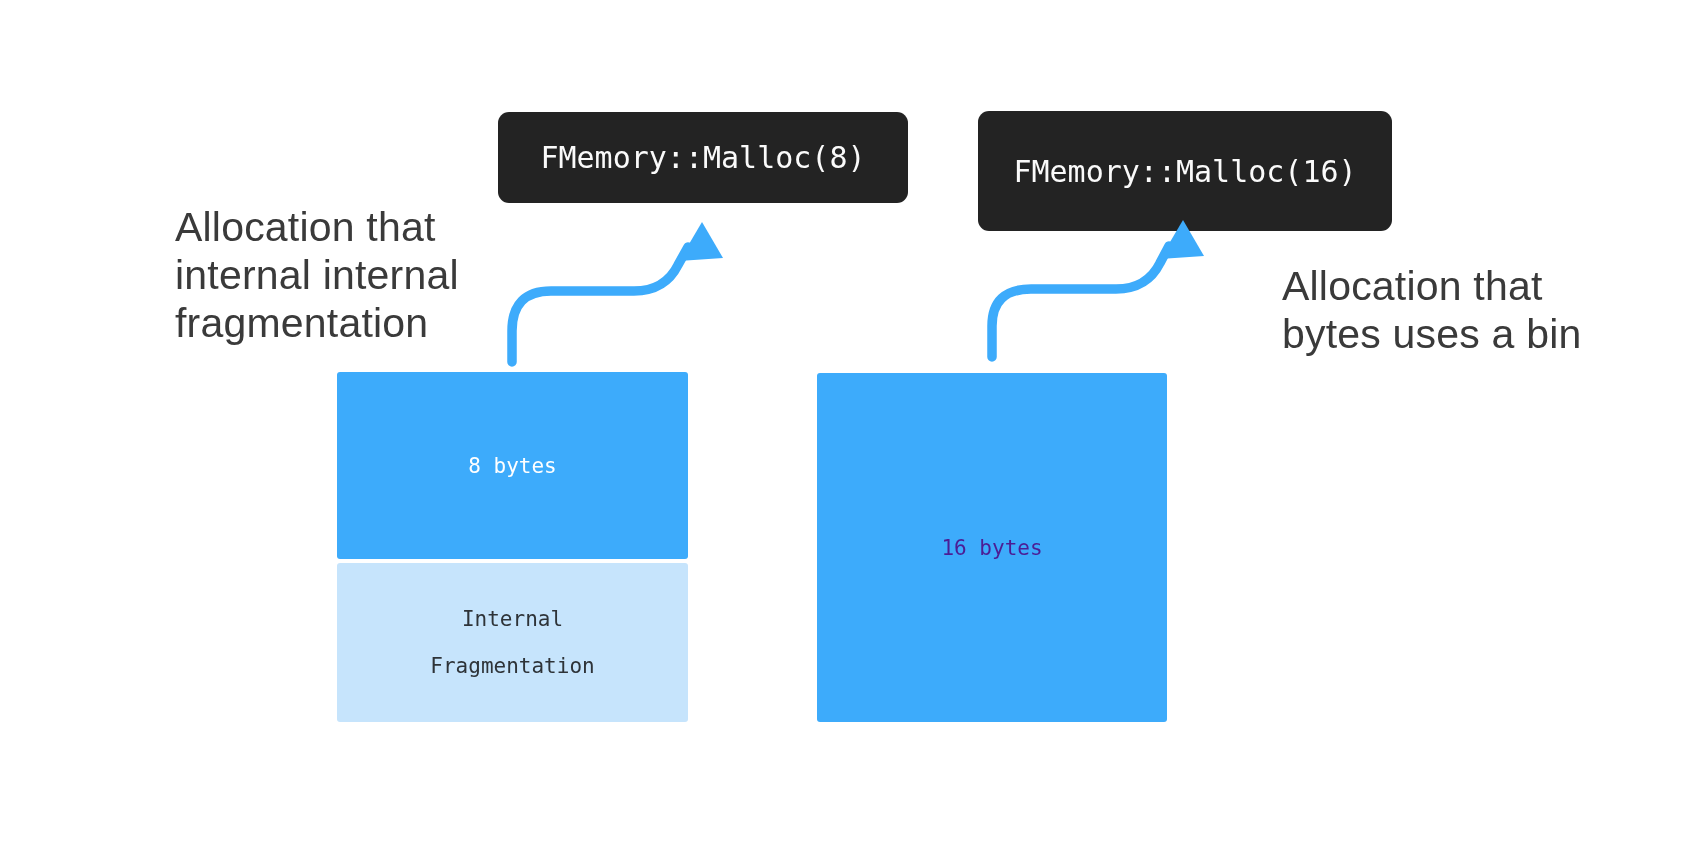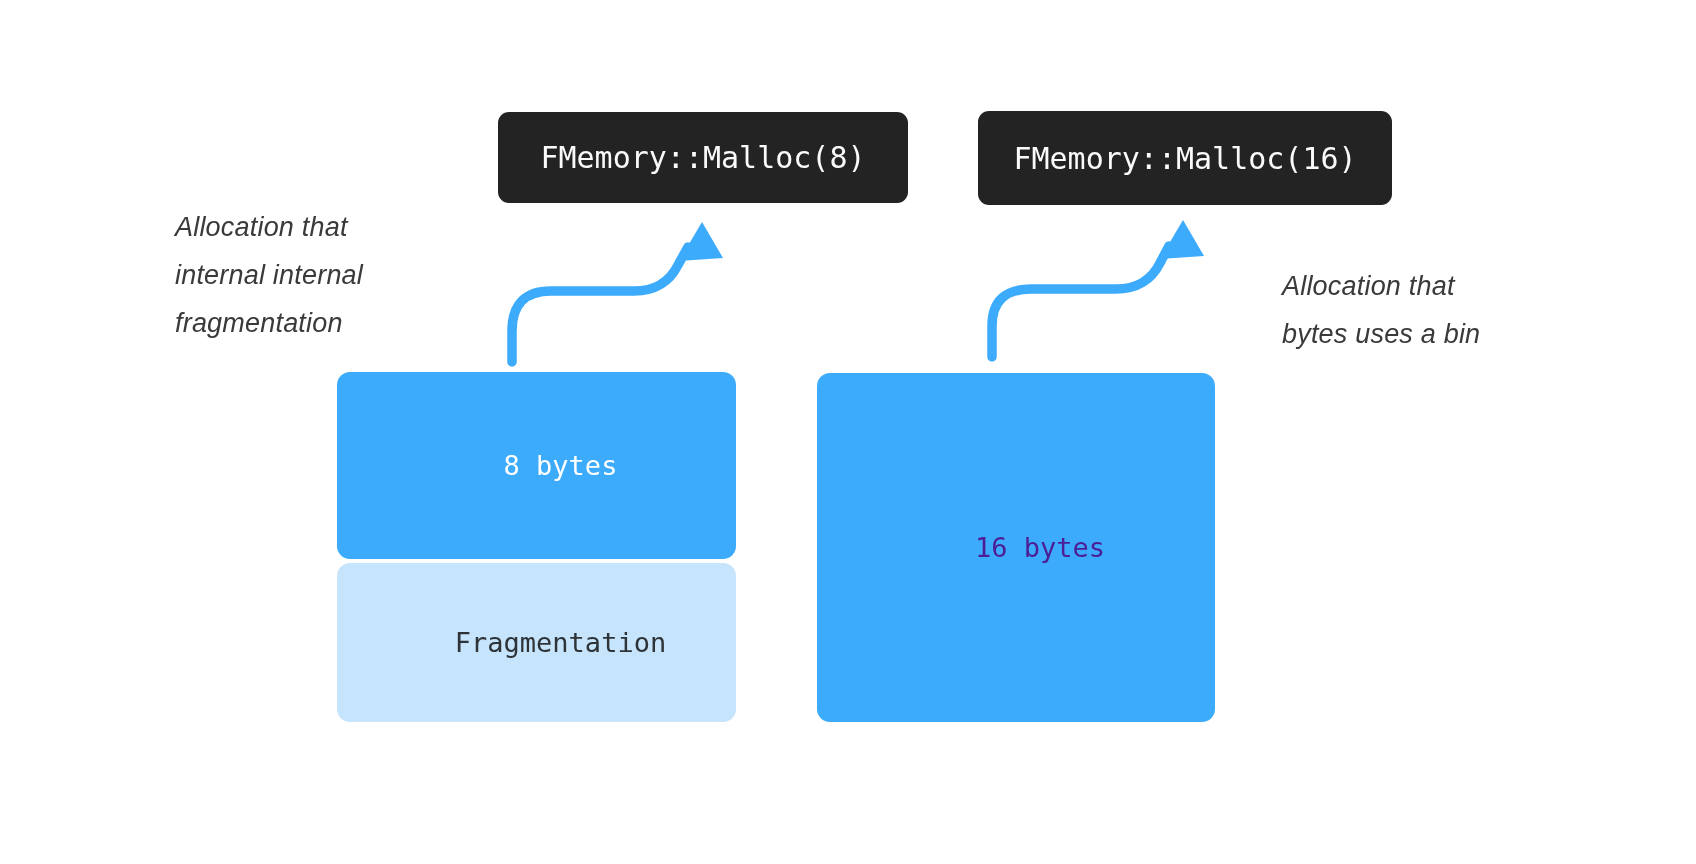--- a/index.html
+++ b/index.html
@@ -19,56 +19,54 @@
     overflow:hidden;
     font-family:"Liberation Sans",sans-serif;
   }
   .code-box{
     position:absolute;
     background:var(--code-box-bg,#232323);
     border-radius:11px;
     display:flex;align-items:center;justify-content:center;
   }
   .code-box-1{left:498px;top:112px;width:410px;height:91px;}
-  .code-box-2{left:978px;top:111px;width:414px;height:94px;}
+  .code-box-2{left:978px;top:111px;width:414px;height:120px;}
   .code-text{
     font-family:"DejaVu Sans Mono",monospace;
     font-size:30px;
     color:var(--code-text,#fafafa);
     white-space:nowrap;
   }
   .annotation{
     position:absolute;
     color:var(--label-text,#3a3a3a);
-    font-size:27px;
+    font-size:41px;
     line-height:48px;
     letter-spacing:0.2px;
-    font-style:italic;
   }
   .annotation-left{left:175px;top:203px;}
   .annotation-right{left:1282px;top:262px;}
   .arrows{
     position:absolute;left:0;top:0;width:1696px;height:864px;
     pointer-events:none;
   }
   .arrow-path{
     fill:none;
     stroke:var(--accent-blue,#3dabfb);
     stroke-width:9.5;
     stroke-linecap:round;
   }
   .arrow-head{fill:var(--accent-blue,#3dabfb);}
   .block{
     position:absolute;
-    border-radius:13px;
+    border-radius:3px;
     display:flex;flex-direction:column;align-items:center;justify-content:center;
     font-family:"DejaVu Sans Mono",monospace;
-    font-size:27px;
+    font-size:21px;
     text-align:center;
-    padding-left:48px;
   }
   .block-8{
     left:337px;top:372px;width:351px;height:187px;
     background:var(--accent-blue,#3dabfb);
     color:#ffffff;
   }
   .block-frag{
     left:337px;top:563px;width:351px;height:159px;
     background:var(--light-blue,#c6e4fc);
     color:var(--fragment-text,#2e3338);
@@ -110,19 +108,20 @@
     <g>
       <path class="arrow-path" d="M 992 357 L 992 326 Q 992 289 1031 289 L 1116 289 Q 1147 289 1160 263 L 1169 246"></path>
       <polygon class="arrow-head" points="1183,220 1160,259 1204,256"></polygon>
     </g>
   </svg>
 
   <div class="block block-8">
     <span>8 bytes</span>
   </div>
   <div class="block block-frag">
+    <div>Internal</div>
     <div>Fragmentation</div>
   </div>
   <div class="block block-16">
     <span>16 bytes</span>
   </div>
 
 </div>
 
 </body></html>

